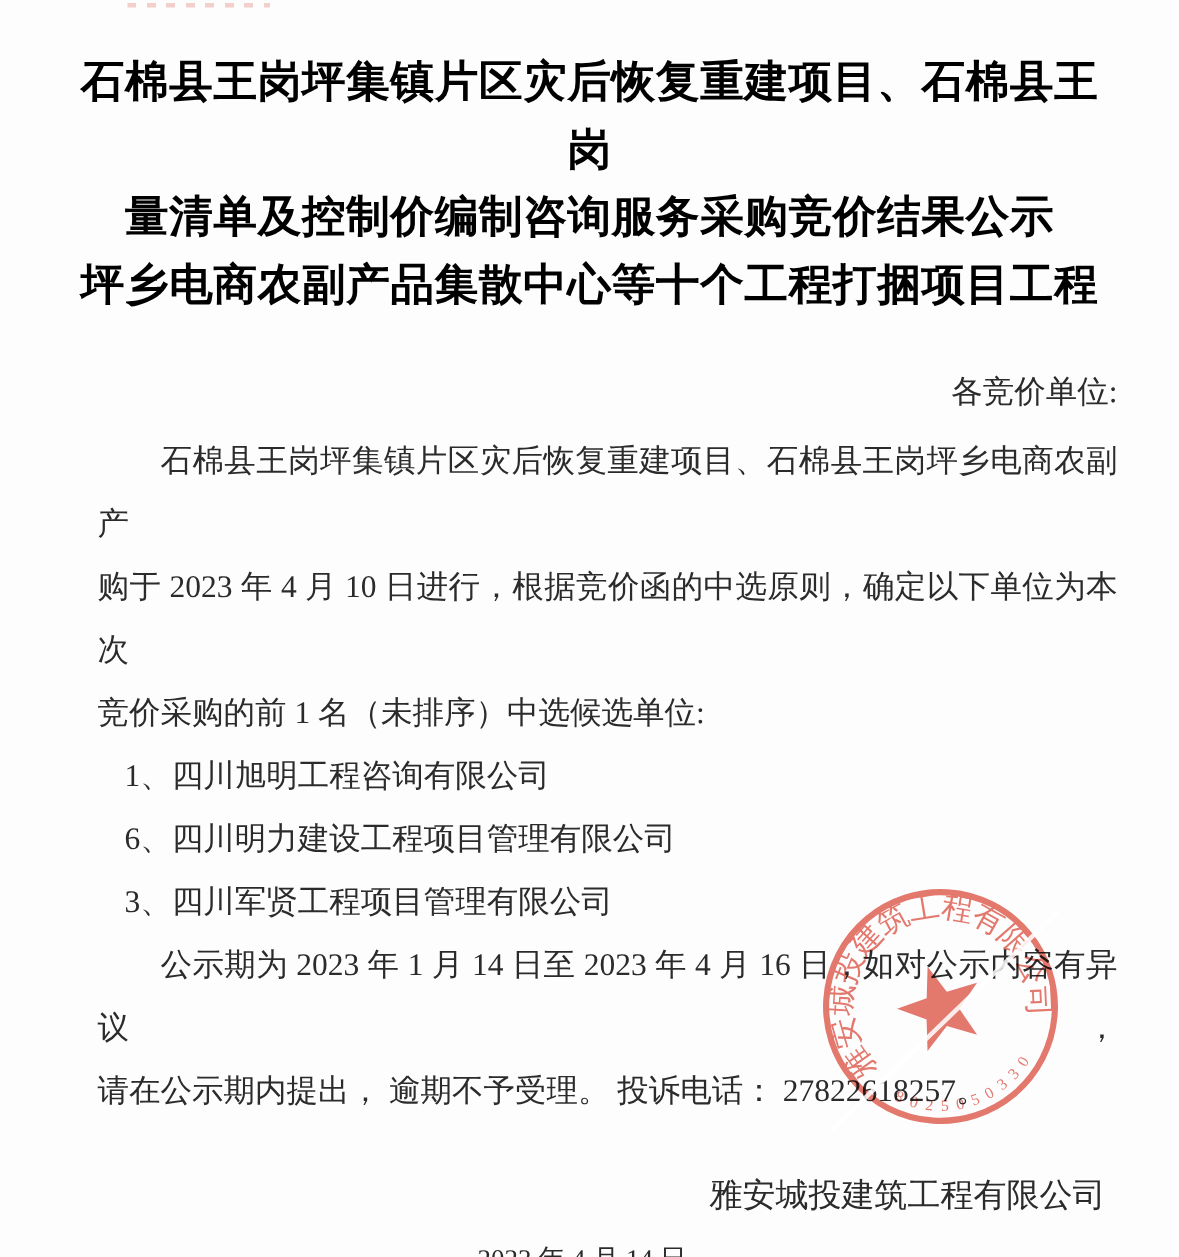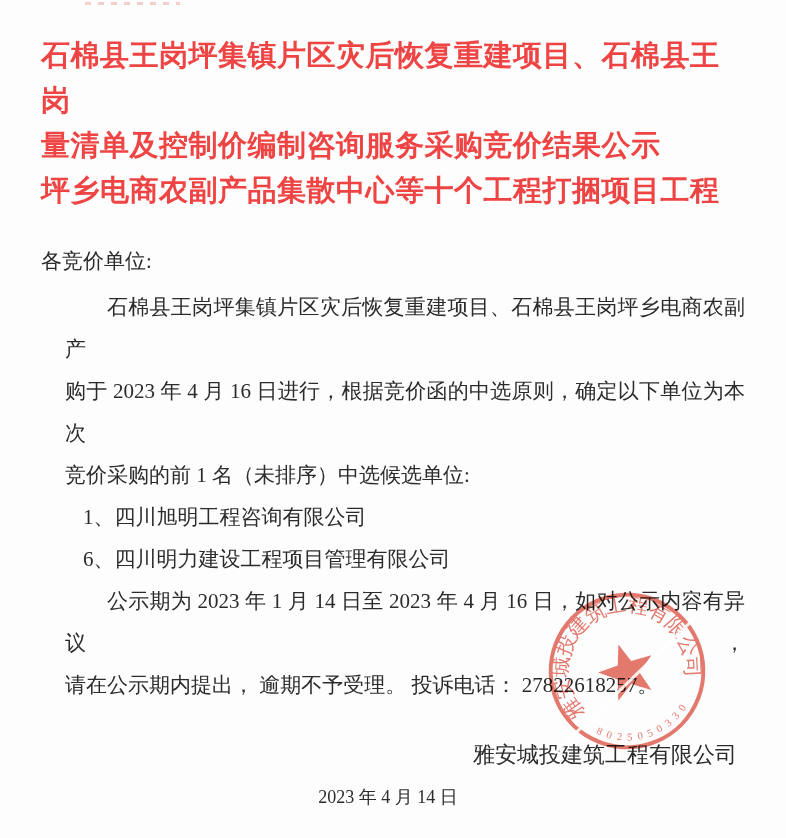--- a/index.html
+++ b/index.html
@@ -14,27 +14,27 @@
   }
   .content { padding: 0 41px; }
 
   .title {
     padding-top: 33px;
     font-family: "Liberation Sans", "DejaVu Sans", sans-serif;
     font-weight: 700;
     font-size: 29px;
     line-height: 45px;
     letter-spacing: 0.5px;
-    text-align: left;
-    color: #ef4444;
+    text-align: center;
+    color: #000000;
   }
 
   .body-text { font-size: 21px; line-height: 42px; }
 
-  .salutation { margin-top: 27px; }
+  .salutation { margin-top: 27px; text-align: right; }
 
   .para .line { text-align: justify; text-align-last: justify; margin-left: 24px; }
   .para .line.lastline { text-align-last: left; }
   .para .line.indent { text-indent: 2em; }
   .para1 { margin-top: 4px; }
 
   .candidate { text-indent: 2em; }
 
   .sig-company {
     margin-top: 28px;
@@ -99,27 +99,28 @@
       <div>量清单及控制价编制咨询服务采购竞价结果公示</div>
       <div>坪乡电商农副产品集散中心等十个工程打捆项目工程</div>
     </div>
 
     <div class="body-text">
 
       <div class="salutation">各竞价单位:</div>
 
       <div class="para para1">
         <div class="line indent">石棉县王岗坪集镇片区灾后恢复重建项目、石棉县王岗坪乡电商农副产</div>
-        <div class="line">购于 2023 年 4 月 16 日进行，根据竞价函的中选原则，确定以下单位为本次</div>
+        <div class="line">购于 2023 年 4 月 10 日进行，根据竞价函的中选原则，确定以下单位为本次</div>
         <div class="line lastline">竞价采购的前 1 名（未排序）中选候选单位:</div>
       </div>
 
       <div class="candidates">
         <div class="candidate">1、四川旭明工程咨询有限公司</div>
         <div class="candidate">6、四川明力建设工程项目管理有限公司</div>
+        <div class="candidate">3、四川军贤工程项目管理有限公司</div>
       </div>
 
       <div class="para">
         <div class="line indent">公示期为 2023 年 1 月 14 日至 2023 年 4 月 16 日，如对公示内容有异议，</div>
         <div class="line lastline">请在公示期内提出， 逾期不予受理。 投诉电话： 27822618257。</div>
       </div>
 
       <div class="sig-company">雅安城投建筑工程有限公司</div>
       <div class="sig-date">2023 年 4 月  14 日</div>
 

